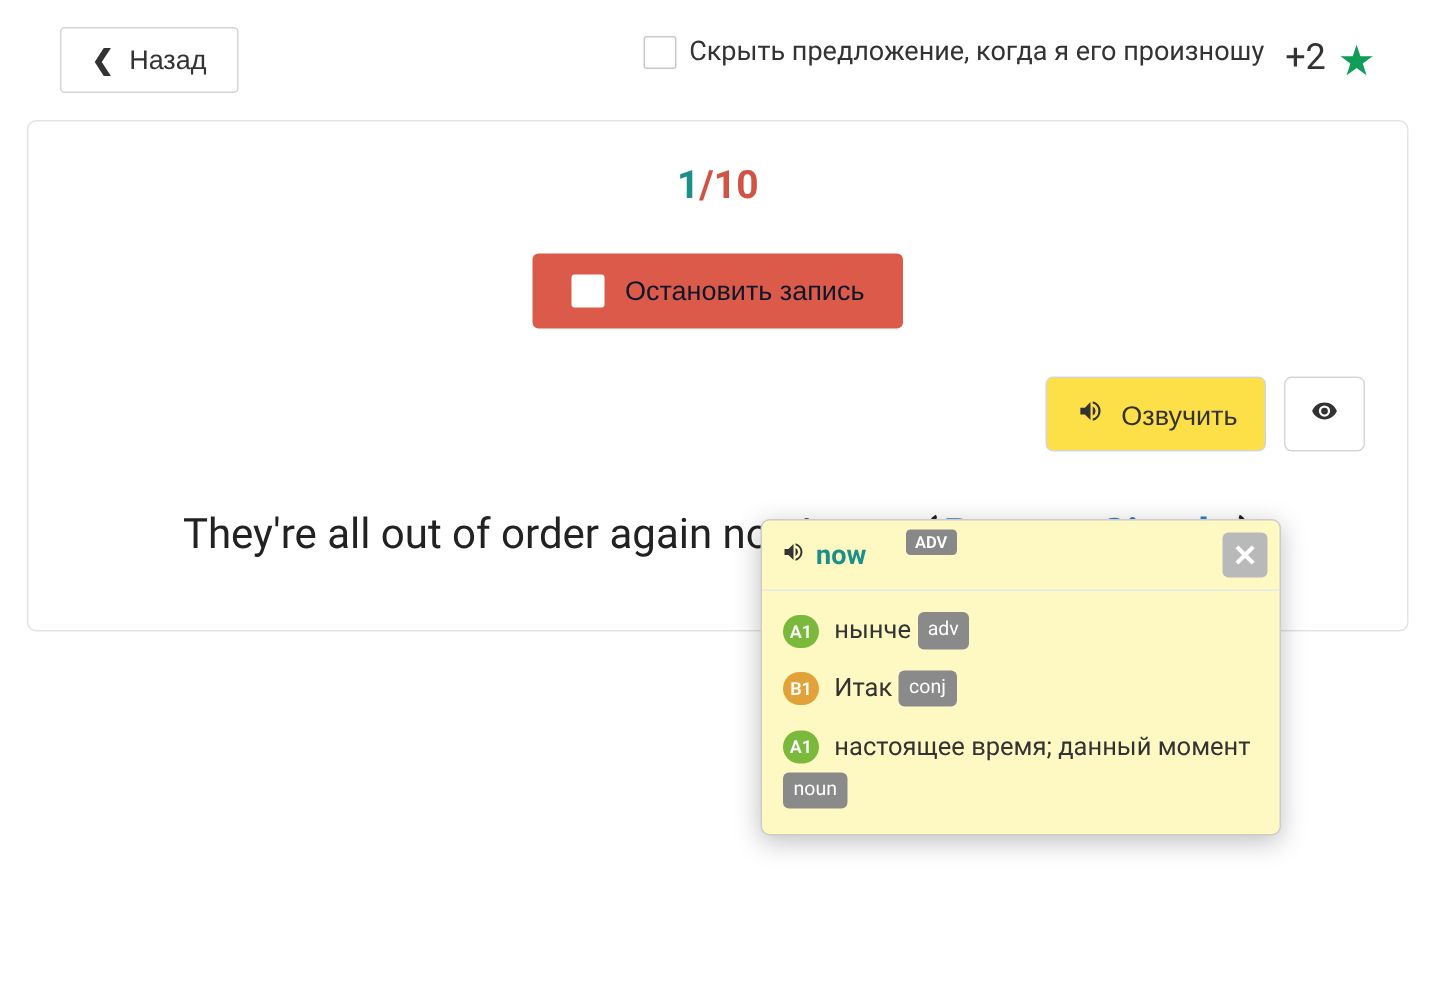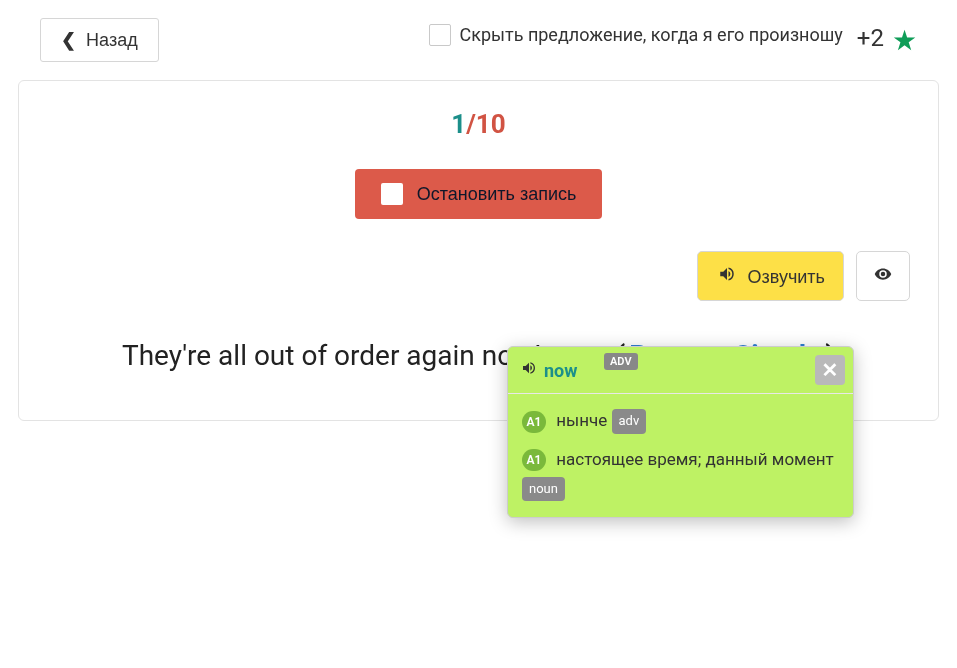--- a/index.html
+++ b/index.html
@@ -127,21 +127,21 @@
   .mini-icon { font-size: 14px; color: #aaa; margin: 0 2px; }
   .bookmark { color: #e3a84a; }
   .tense-link { color: #2f7fd1; font-weight: 700; cursor: pointer; }
   .paren { color: #222; font-weight: 700; }
 
   .popup {
     position: absolute;
     left: 507px;
     top: 346px;
     width: 347px;
-    background: #bef264;
+    background: #fef9c3;
     border: 1px solid #ccc;
     border-radius: 6px;
     box-shadow: 0 4px 18px rgba(0,0,0,0.25);
     z-index: 10;
   }
   .popup-header {
     display: flex;
     align-items: center;
     padding: 8px 8px 8px 12px;
     border-bottom: 1px solid #e8e8e8;
@@ -305,15 +305,16 @@
         </svg>
     </span>
     <span class="popup-word">now</span>
     <span class="pos-pill">ADV</span>
     <div class="popup-close">
       <span>✕</span>
     </div>
   </div>
   <div class="popup-body" id="defs-container">
       <div class="def-row"><span class="lvl lvl-a1">A1</span><span> нынче </span><span class="tag-pill">adv</span></div>
+      <div class="def-row"><span class="lvl lvl-b1">B1</span><span> Итак </span><span class="tag-pill">conj</span></div>
       <div class="def-row"><span class="lvl lvl-a1">A1</span><span> настоящее время; данный момент </span><span class="tag-pill">noun</span></div>
     </div>
 </div>
 
 </body></html>

